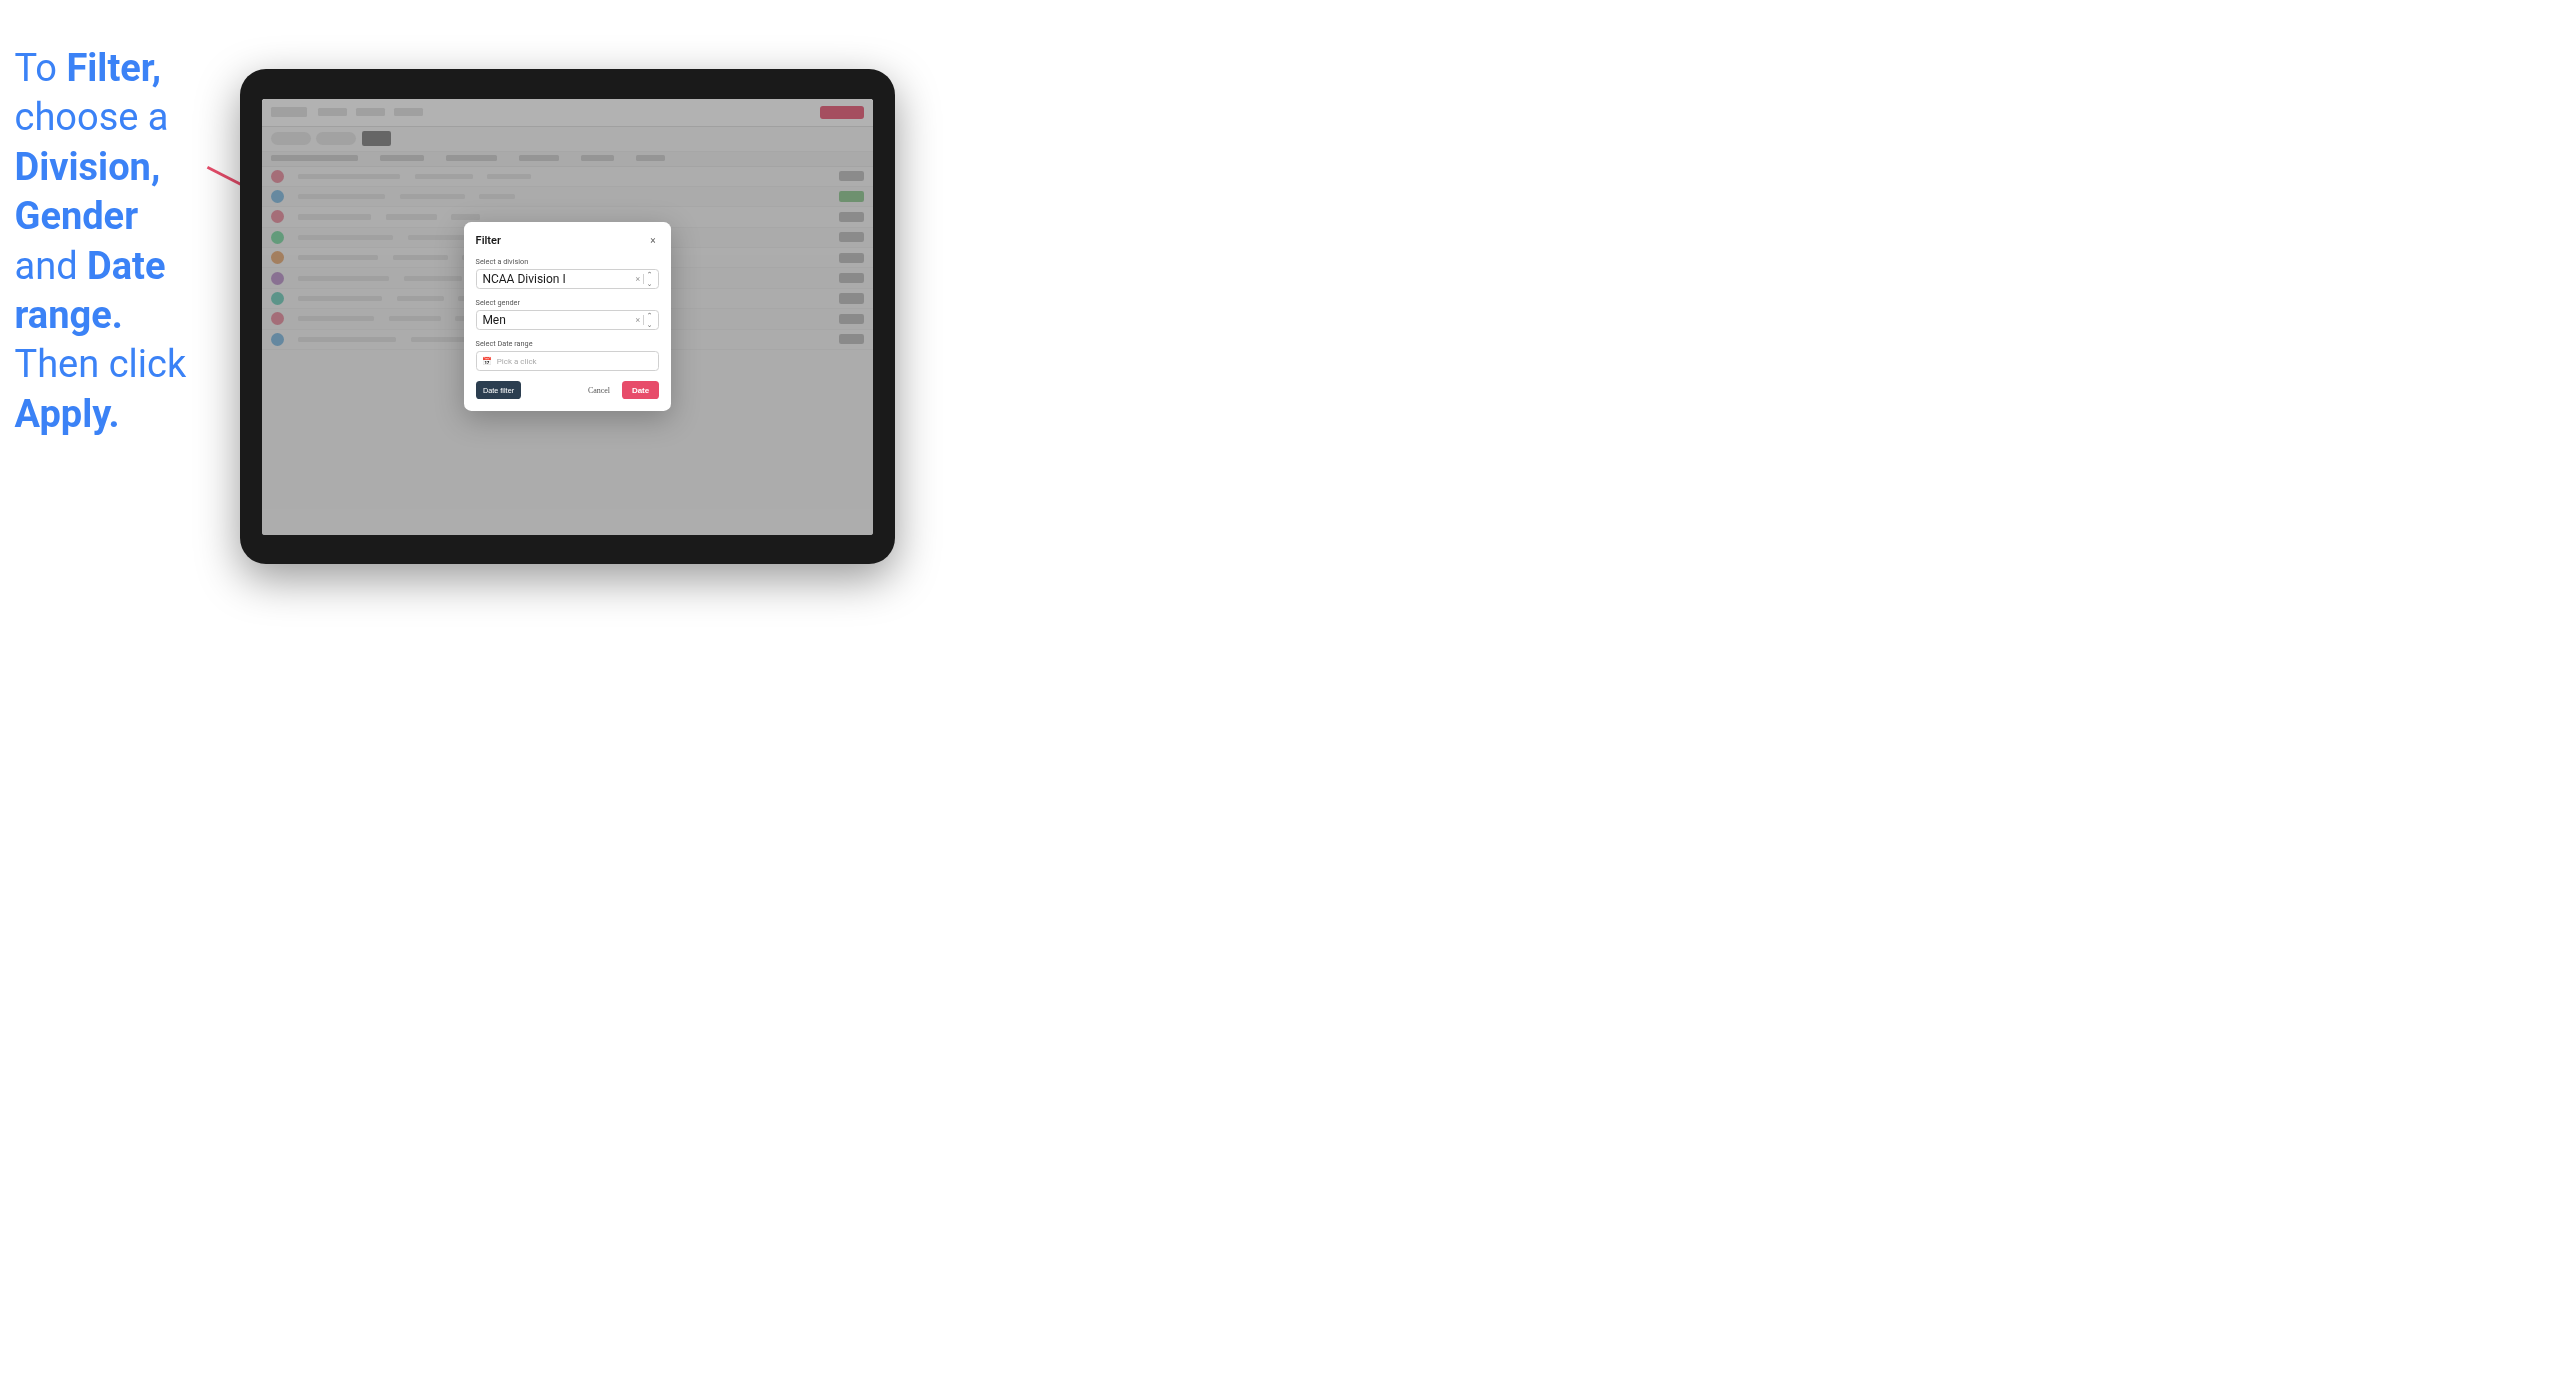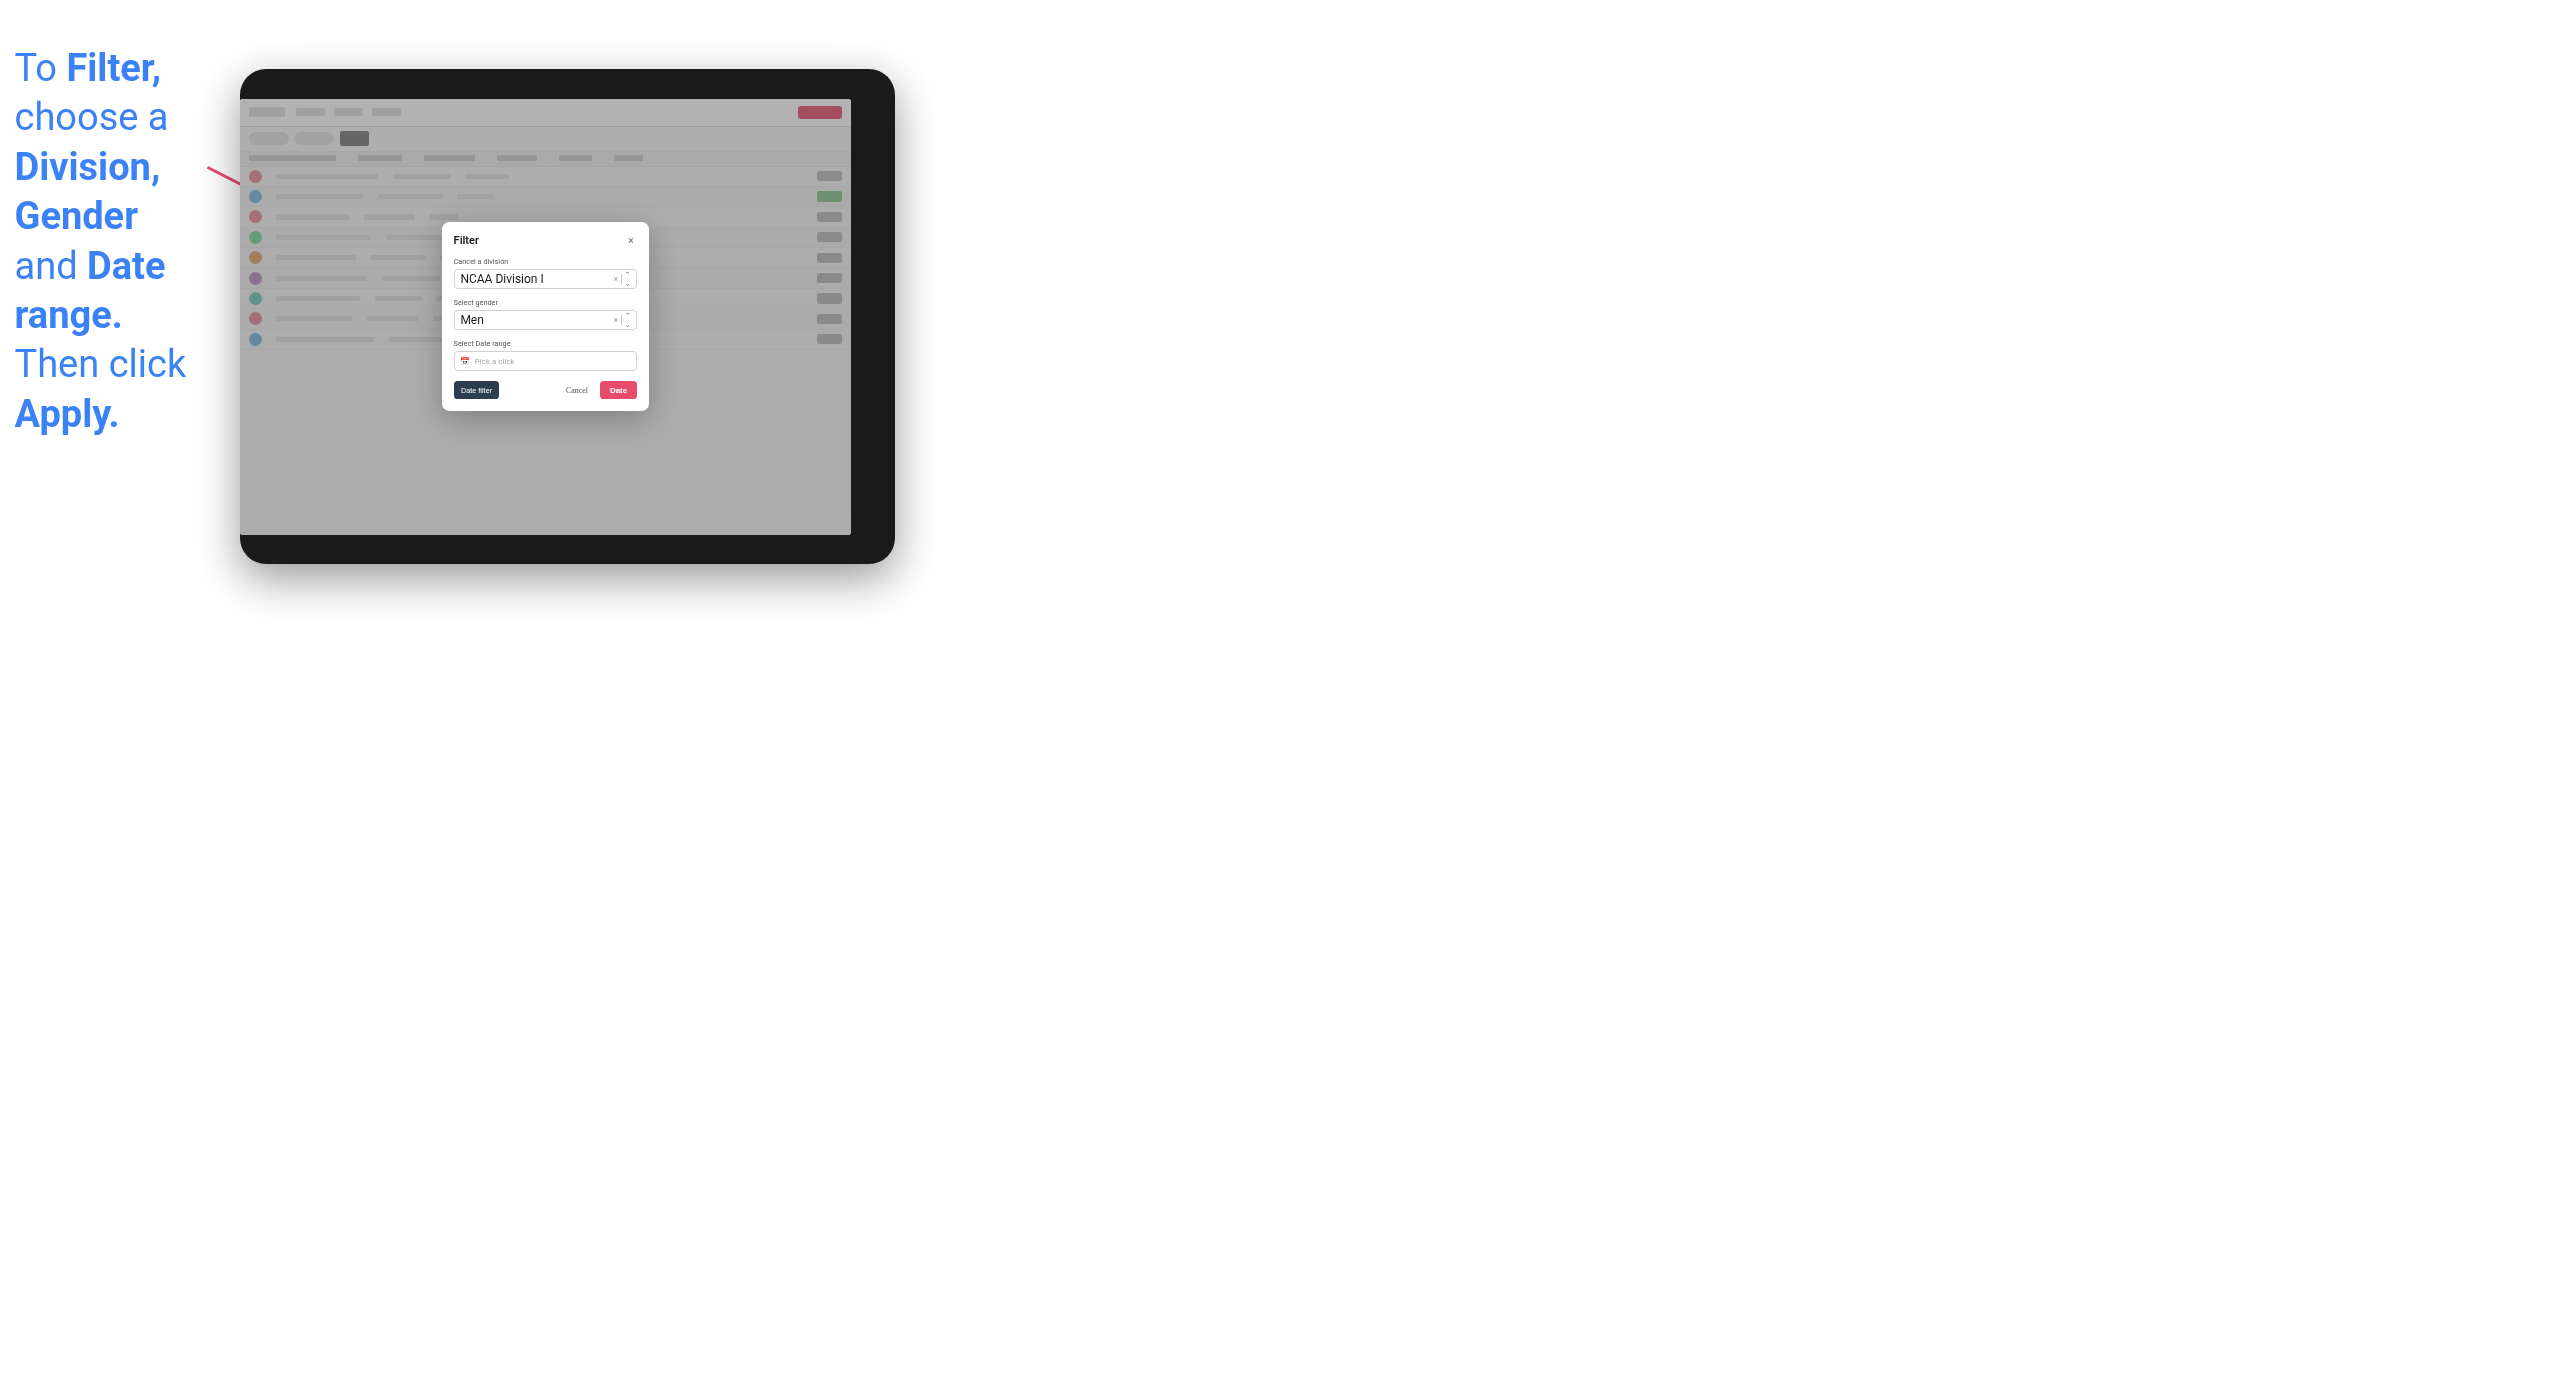--- a/index.html
+++ b/index.html
@@ -31,21 +31,21 @@
       position: absolute;
       left: 240px;
       top: 69px;
       width: 655px;
       height: 495px;
       background: #1a1a1a;
       border-radius: 26px;
       box-shadow: 0 14.5px 44px rgba(0,0,0,0.4);
       display: flex;
       align-items: center;
-      justify-content: flex-start;
+      justify-content: center;
     }
 
     .tablet-screen {
       width: 611px;
       height: 436px;
       background: #f0f0f0;
       border-radius: 2.9px;
       overflow: hidden;
       position: relative;
     }
@@ -487,21 +487,21 @@
 
     <div class="modal-overlay">
       <div class="filter-modal">
 
         <div class="modal-header">
           <span class="modal-title">Filter</span>
           <div class="modal-close">×</div>
         </div>
 
         <div class="form-group">
-          <label class="form-label">Cancel a division</label>
+          <label class="form-label">Select a division</label>
           <div class="select-wrapper">
             <span class="select-value">NCAA Division I</span>
             <div class="select-controls">
               <span class="select-clear">×</span>
               <div class="select-divider"></div>
               <span class="select-arrows">⌃<br style="line-height:0">⌄</span>
             </div>
           </div>
         </div>
 

